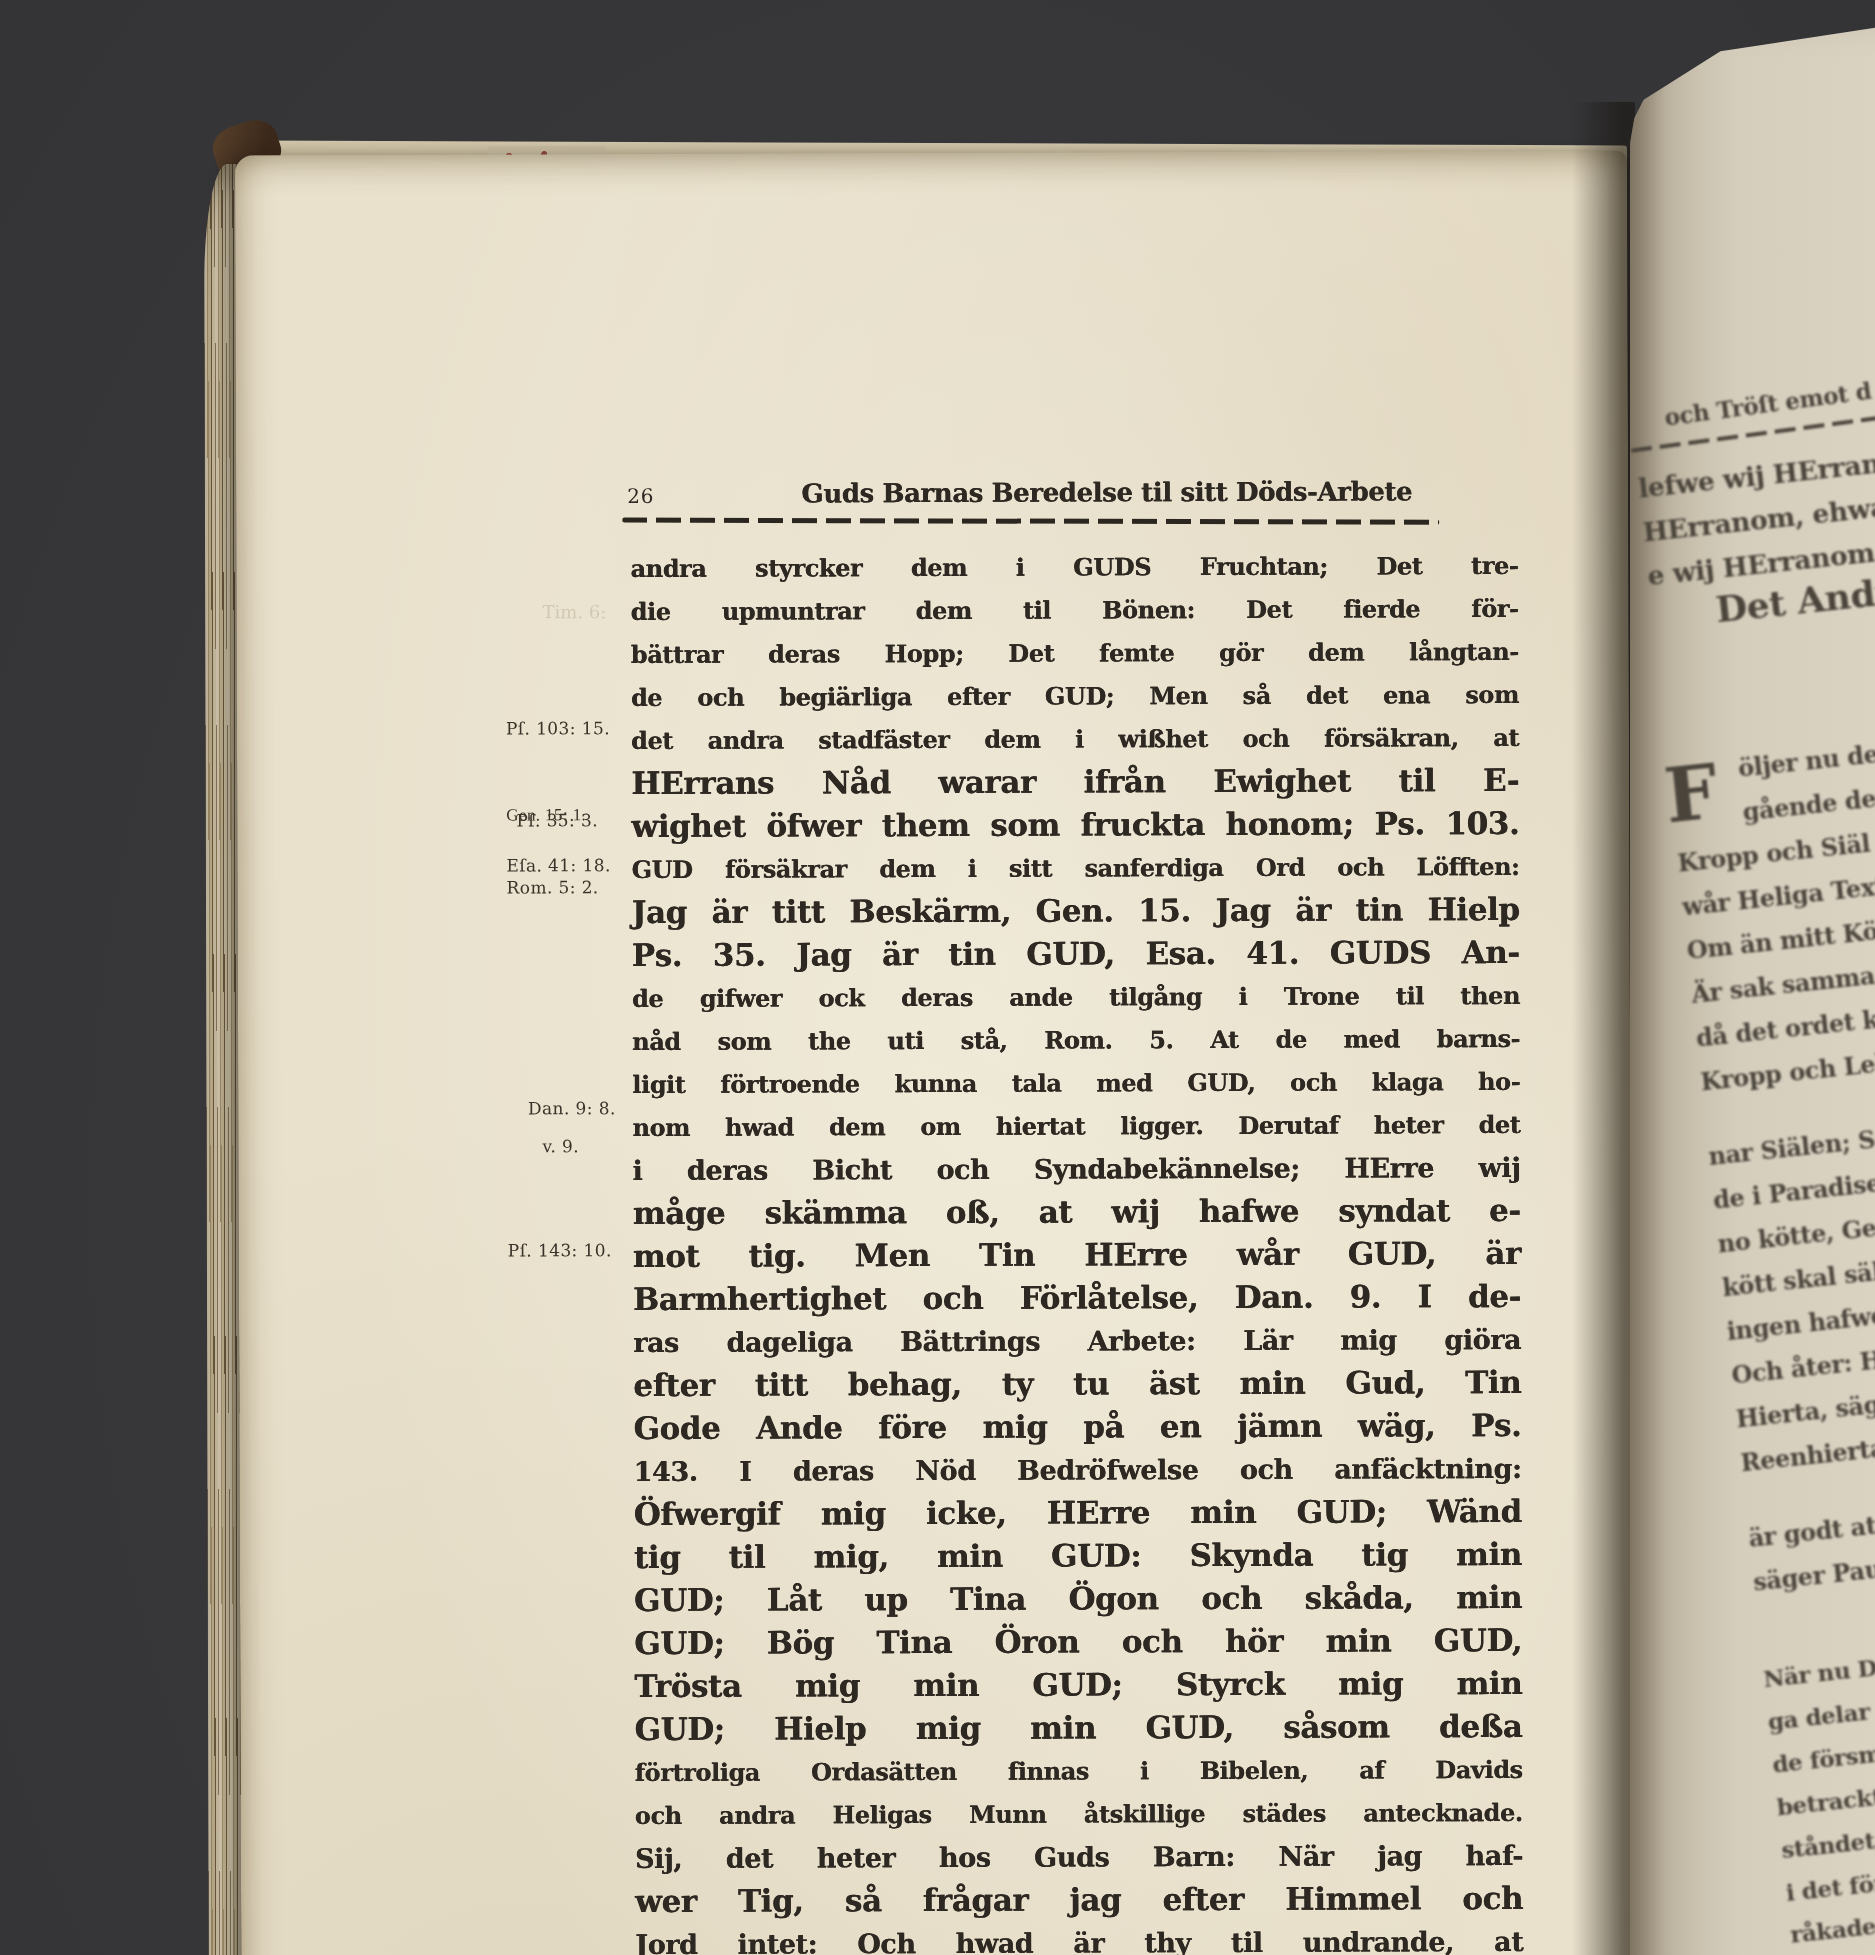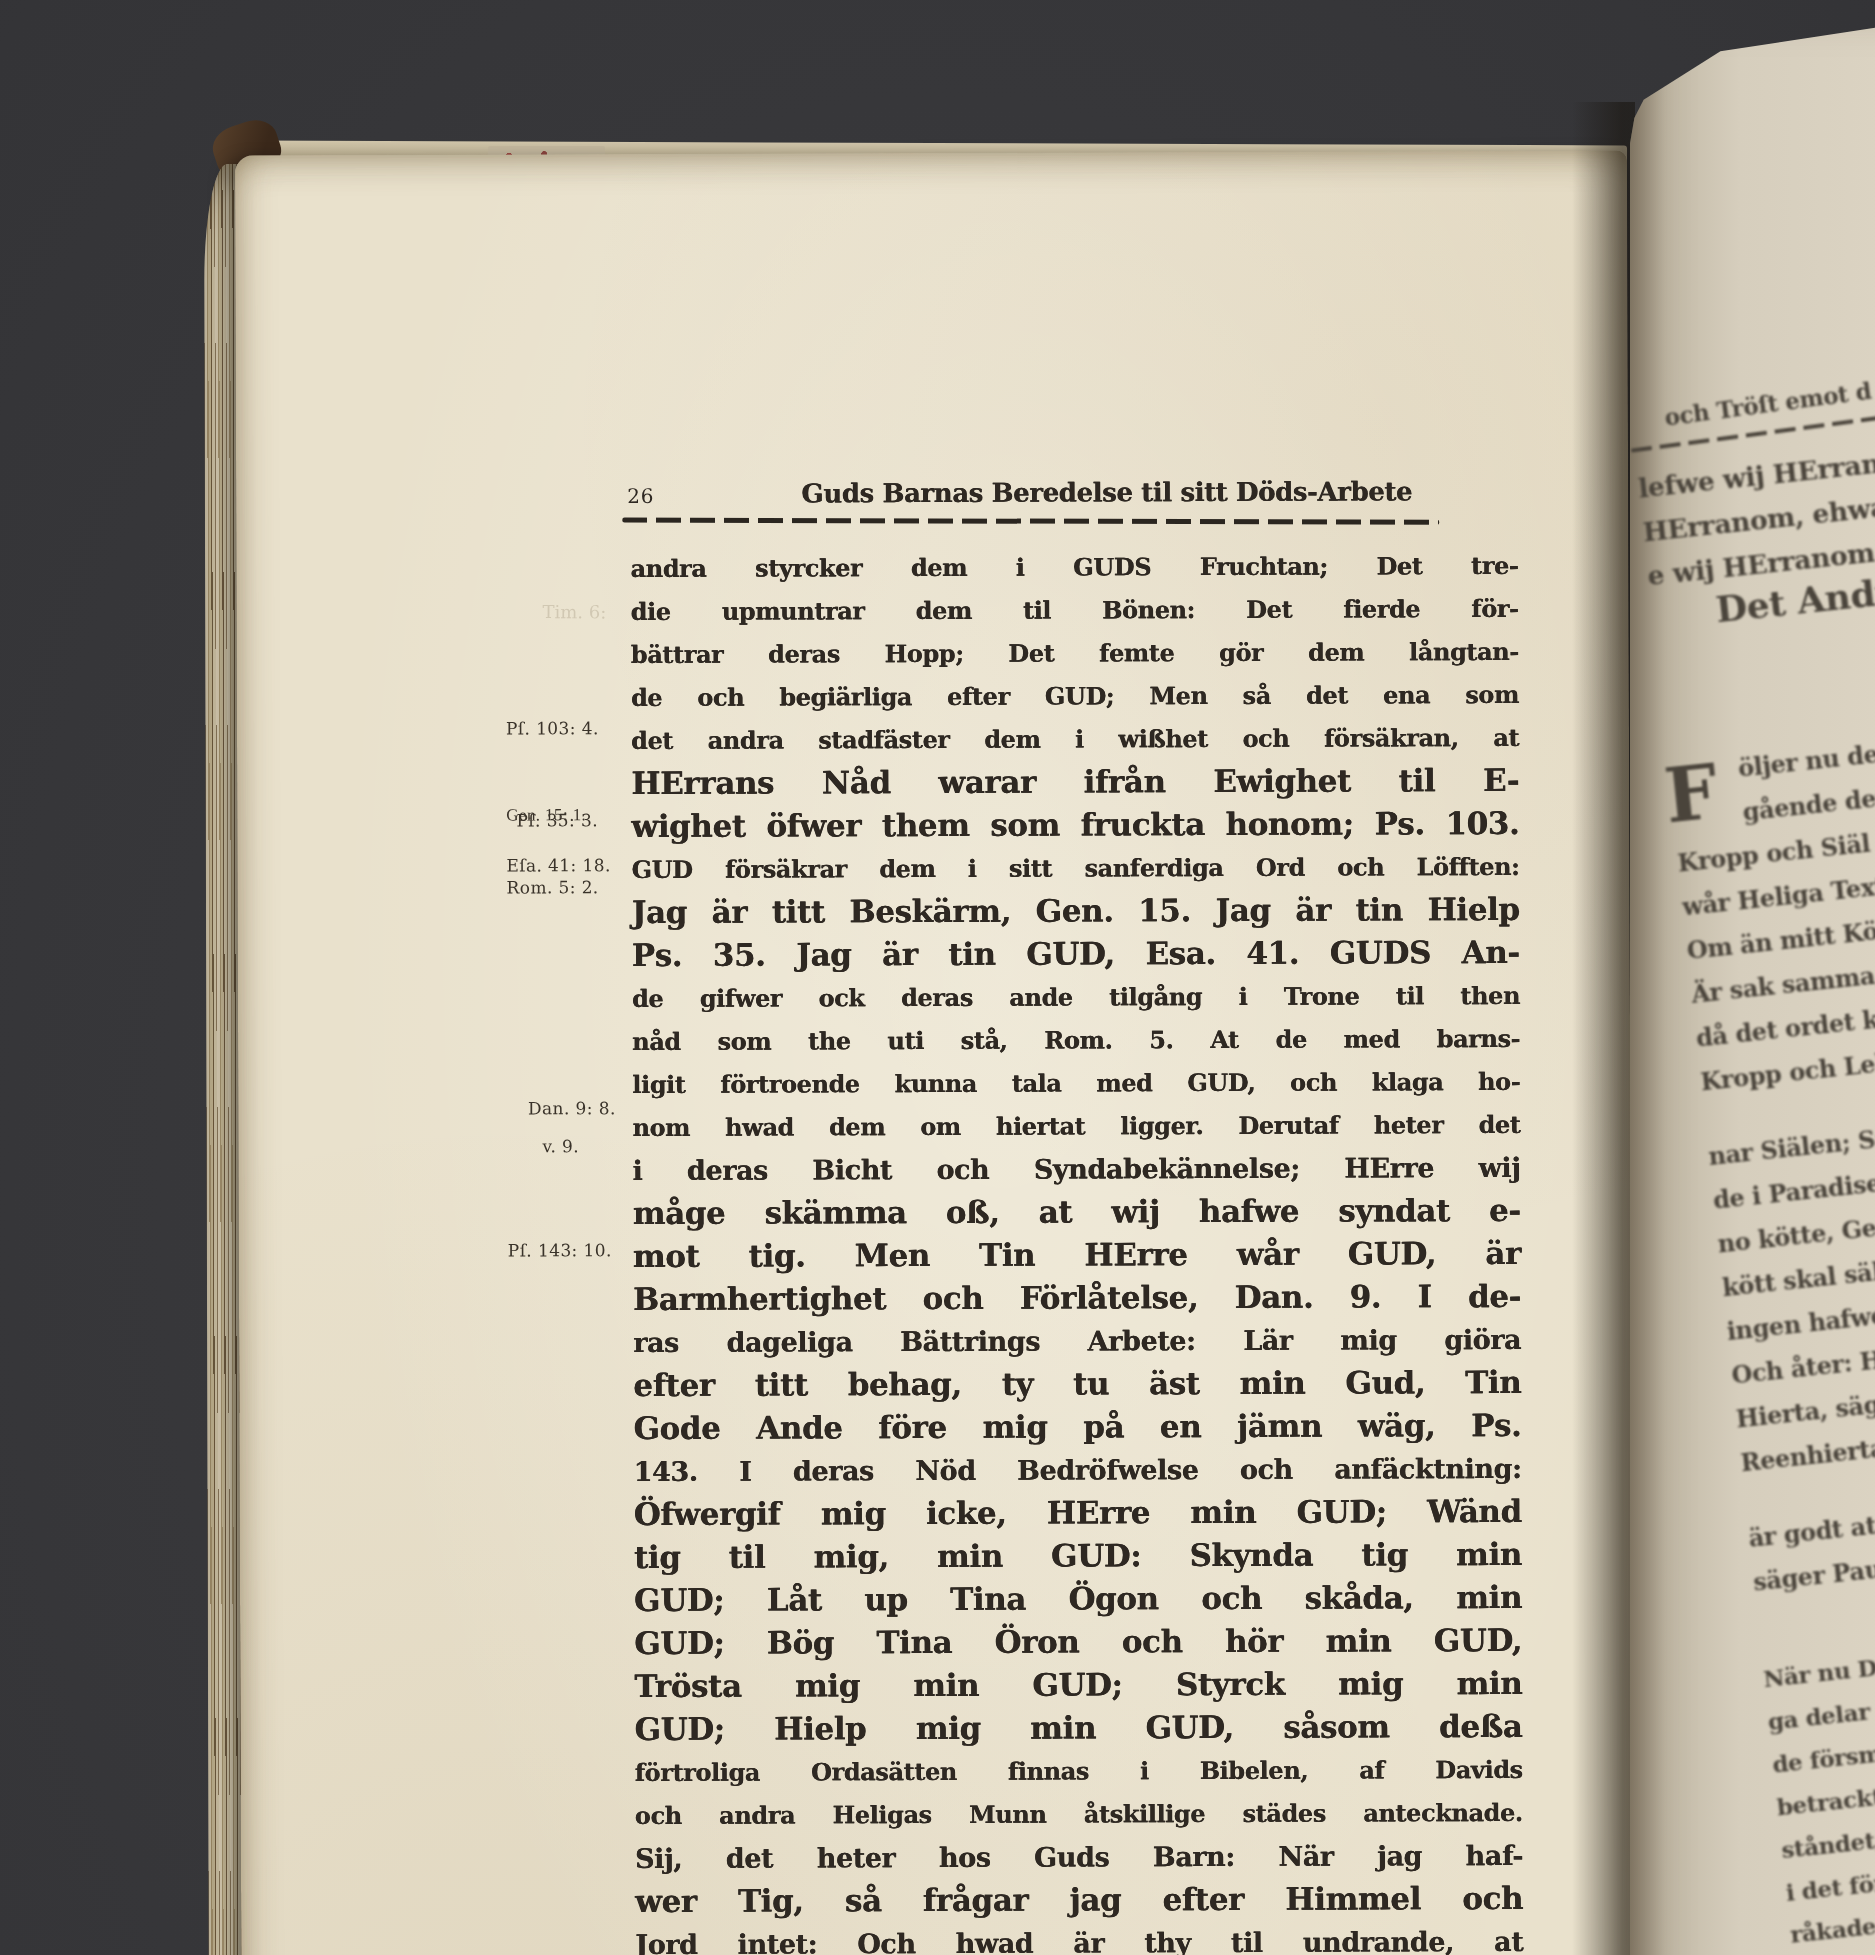--- a/index.html
+++ b/index.html
@@ -99,21 +99,21 @@
   <div class="left-page">
     <div class="lp-header">
       <span class="lp-pagenum">26</span>
       <span class="lp-title">Guds Barnas Beredelse til sitt Döds-Arbete</span>
     </div>
     <div class="lp-rule"></div>
     <div class="ghost-note">Tim. 6:</div>
 
     <div class="lp-margin">
 
-    <div class="mnote">Pſ. 103: 4.</div>
+    <div class="mnote">Pſ. 103: 15.</div>
         <div class="mnote">Gen. 15: 1.</div>
         <div class="mnote">Pſ. 35: 3.</div>
         <div class="mnote">Eſa. 41: 18.</div>
         <div class="mnote">Rom. 5: 2.</div>
         <div class="mnote">Dan. 9: 8.</div>
         <div class="mnote">v. 9.</div>
         <div class="mnote">Pſ. 143: 10.</div>
       </div>
 
     <div class="lp-body">

